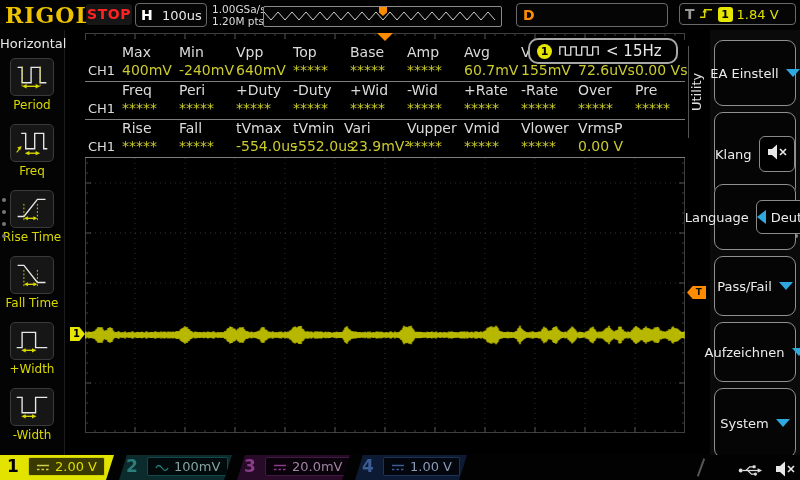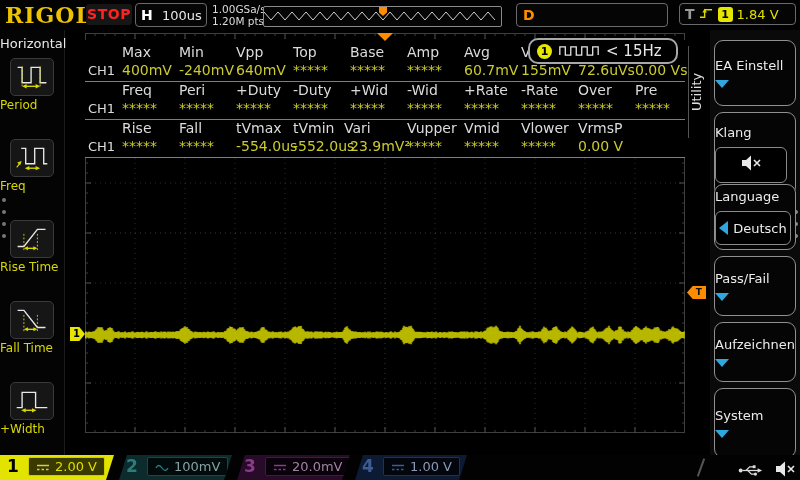--- a/index.html
+++ b/index.html
@@ -27,21 +27,21 @@
   .t-box{position:absolute;left:679px;top:3px;width:117px;height:22px;border:1px solid #6a6a6a;border-radius:4px;
         background:#050505;display:flex;align-items:center;gap:4px;padding:0 5px;box-sizing:border-box;}
   .t-letter{font-weight:bold;font-size:14px;color:#9a9a9a;}
   .t-ch{background:#e6e600;color:#000;font-weight:bold;font-size:11px;width:15px;height:15px;border-radius:3px;
         text-align:center;line-height:15px;}
   .t-val{font-size:13px;color:#e0e000;}
   
   .sidebar{position:absolute;left:0;top:30px;width:64px;height:425px;background:#040404;border-right:1px solid #1c1c1c;}
   .sb-title{position:absolute;left:0;top:6px;width:64px;text-align:center;font-size:13px;color:#e8e8e8;}
   .sb-items{position:absolute;left:0;top:28px;width:64px;}
-  .sb-item{height:81px;}
+  .sb-item{height:66px;text-align:center;}
   .sb-btn{margin:0 auto;width:42px;height:36px;background:#161616;border:1px solid #3a3a3a;border-radius:5px;
         display:flex;align-items:center;justify-content:center;cursor:pointer;}
   .sb-label{margin-top:2px;font-size:12px;color:#d8d800;white-space:nowrap;}
   .sb-dots{position:absolute;left:2px;top:160px;}
   .dot{width:4px;height:4px;border-radius:50%;background:#777;margin:8px 0;}
   
   .screen{position:absolute;left:85px;top:33px;width:600px;height:400px;}
   .ch1-marker{position:absolute;left:70px;top:327px;width:15px;height:14px;background:#e6e600;
         clip-path:polygon(0 0,62% 0,100% 50%,62% 100%,0 100%);color:#000;font-size:10px;font-weight:bold;
         line-height:14px;padding-left:3px;box-sizing:border-box;z-index:4;}
@@ -63,21 +63,21 @@
         border-radius:10px;z-index:5;display:flex;align-items:center;gap:6px;padding:0 7px;box-sizing:border-box;}
   .popup-ch{background:#e6e600;color:#000;font-weight:bold;font-size:11px;width:15px;height:15px;border-radius:8px;
         text-align:center;line-height:15px;flex:0 0 auto;}
   .popup-text{font-size:15px;color:#e8e8e8;white-space:nowrap;}
   
   .utility-tab{position:absolute;left:688px;top:46px;width:22px;height:92px;color:#e0e0e0;font-size:13px;
         writing-mode:vertical-rl;transform:rotate(180deg);text-align:center;border-right:1px solid #555;}
   
   .right-menu{position:absolute;left:710px;top:30px;width:90px;height:425px;background:#0a0a0a;}
   .menu-box{position:absolute;left:4px;width:82px;background:#050505;border:1px solid #909090;border-radius:9px;
-        box-sizing:border-box;display:flex;flex-direction:column;align-items:flex-start;justify-content:center;
+        box-sizing:border-box;display:flex;align-items:center;justify-content:center;
         gap:7px;cursor:pointer;}
   .menu-label{font-size:13px;color:#ececec;white-space:nowrap;}
   .tri-down{width:0;height:0;border-left:7px solid transparent;border-right:7px solid transparent;
         border-top:8px solid #2fa8e0;}
   .tri-left{width:0;height:0;border-top:7px solid transparent;border-bottom:7px solid transparent;
         border-right:9px solid #2fa8e0;}
   .inner-btn{border:1px solid #8a8a8a;border-radius:6px;background:#000;display:flex;align-items:center;
         justify-content:center;gap:5px;}
   .menu-dots{position:absolute;left:84px;top:172px;}
   .menu-dots .dot{width:4px;height:4px;margin:8px 0;background:#8a8a8a;}

